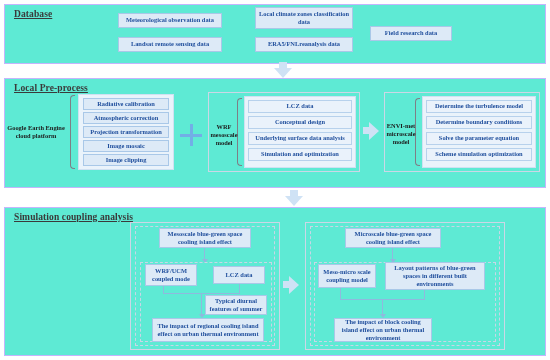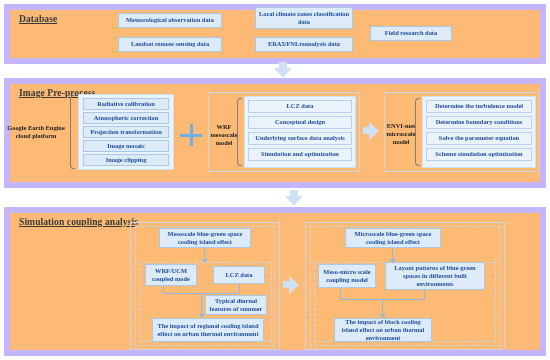--- a/index.html
+++ b/index.html
@@ -18,22 +18,22 @@
     position: relative;
     width: 550px;
     height: 360px;
     background: #ffffff;
   }
 
   
   .section {
     position: absolute;
     box-sizing: border-box;
-    border: 6px solid #c4b5fd;
-    background: #fdba74;
+    border: 1px solid #c4b5fd;
+    background: #5eead4;
   }
   #section-database  { left: 4px;  top: 4px;   width: 542px; height: 60px; }
   #section-preprocess{ left: 4px;  top: 78px;  width: 542px; height: 110px; }
   #section-mesoscale { left: 4px;  top: 207px; width: 542px; height: 149px; }
 
   .section-title {
     position: absolute;
     left: 9px;
     top: 4px;
     font-family: "Liberation Serif", serif;
@@ -178,21 +178,21 @@
   <div class="node" style="left:255px; top:37px; width:98px; height:15px;">ERA5/FNLreanalysis data</div>
 
   <div class="node" style="left:370px; top:26px; width:82px; height:15px;">Field research data</div>
 
   <div>
     <div class="fat-shaft" style="left:279px; top:62px; width:8px; height:8px;"></div>
     <div class="fat-head-down" style="left:274px; top:68px;"></div>
   </div>
 
   <div class="section" id="section-preprocess">
-    <div class="section-title">Image Pre-process</div>
+    <div class="section-title">Local Pre-process</div>
   </div>
 
   <div class="group-panel" style="left:78px; top:94px; width:96px; height:76px;"></div>
   <div class="bracket" style="left:70px; top:95px; height:74px;"></div>
   <div class="plain-label" style="left:4px; top:120px; width:64px; height:24px;">Google Earth Engine cloud platform</div>
 
   <div class="node" style="left:83px; top:98px; width:86px; height:12px;">Radiative calibration</div>
   <div class="node" style="left:83px; top:112px; width:86px; height:12px;">Atmospheric correction</div>
   <div class="node" style="left:83px; top:126px; width:86px; height:12px;">Projection transformation</div>
   <div class="node" style="left:83px; top:140px; width:86px; height:12px;">Image mosaic</div>

